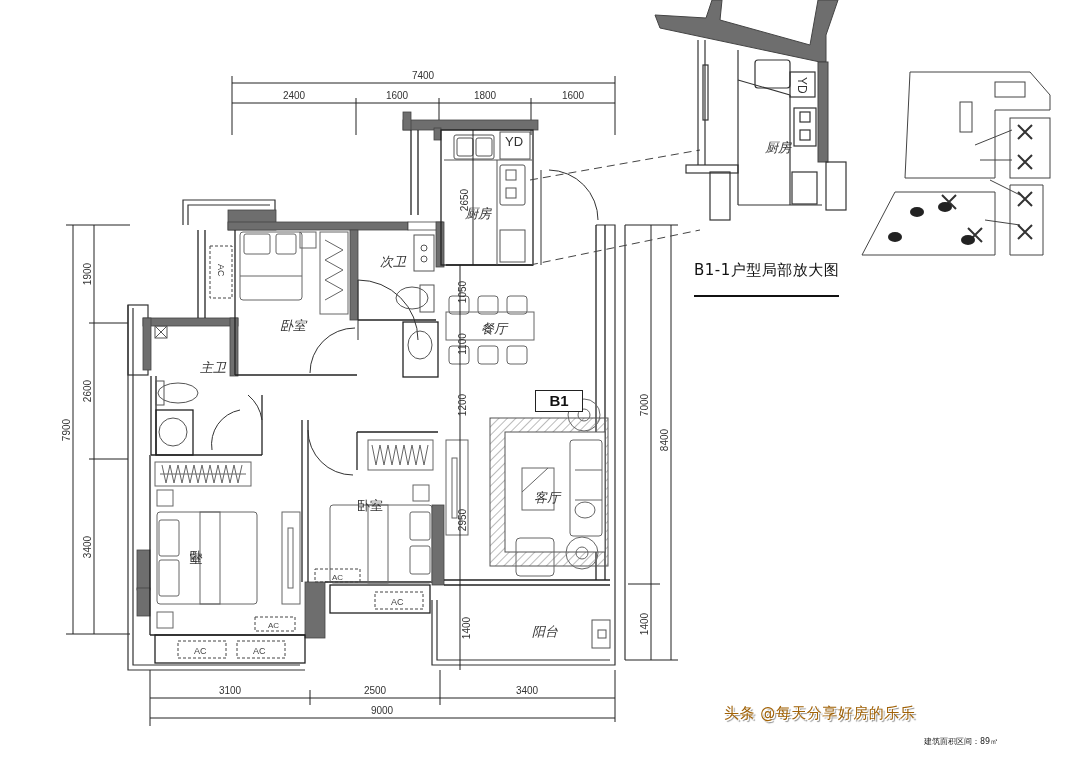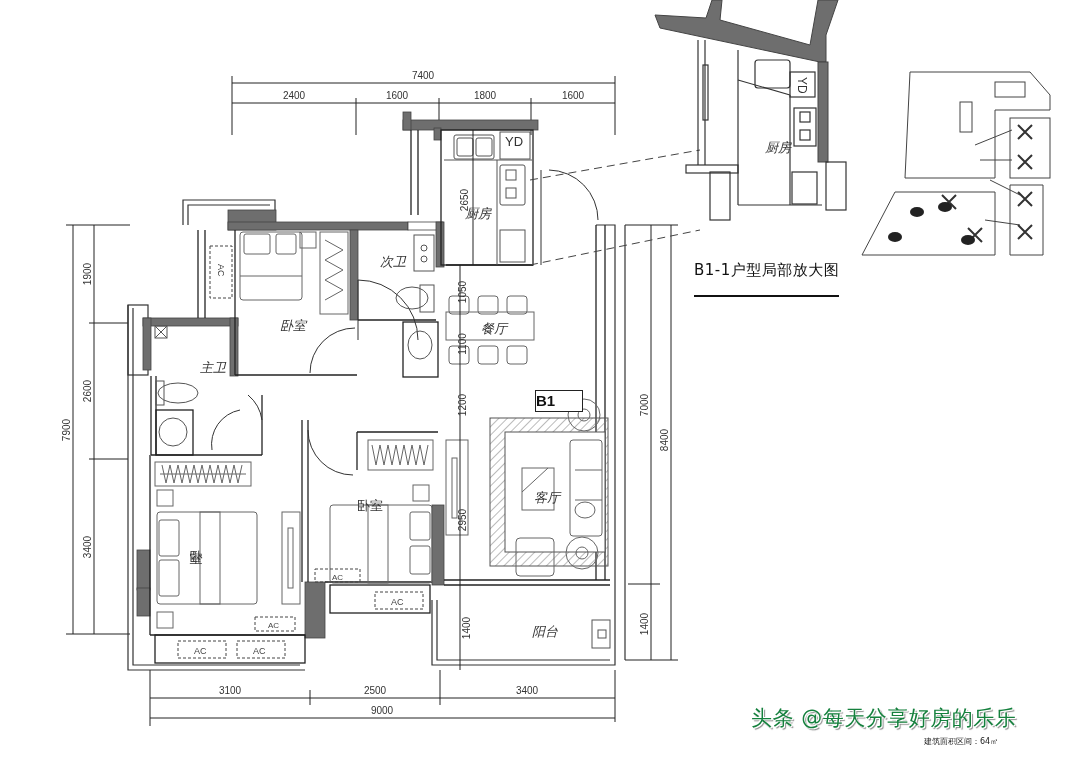--- a/index.html
+++ b/index.html
@@ -4,26 +4,26 @@
 <style>
   html, body { margin: 0; padding: 0; background: #ffffff; }
   body { width: 1080px; height: 758px; position: relative; overflow: hidden;
          font-family: "DejaVu Sans", sans-serif; }
   svg { position: absolute; left: 0; top: 0; }
   .dim-text { font-family: "Liberation Sans", sans-serif; font-size: 10px; fill: #333; }
   .room-text { font-family: "DejaVu Serif", serif; font-size: 13px; fill: #333; font-style: italic; }
   .room-text-v { font-family: "DejaVu Serif", serif; font-size: 13px; fill: #333; }
   .tag { position: absolute; border: 1.5px solid #222; background: #fff;
          font-family: "Liberation Sans", sans-serif; font-weight: bold; font-size: 15px;
-         color: #111; text-align: left; line-height: 20px; }
+         color: #111; text-align: center; line-height: 20px; }
   .inset-title { position: absolute; left: 694px; top: 261px;
          font-family: "DejaVu Sans", sans-serif; font-size: 15px; color: #111;
          border-bottom: 2px solid #111; padding-bottom: 15px; letter-spacing: 0.5px; }
-  .watermark { position: absolute; left: 751px; top: 704px;
-         font-family: "DejaVu Sans", sans-serif; font-size: 21px; color: #15803d;
+  .watermark { position: absolute; left: 724px; top: 704px;
+         font-family: "DejaVu Sans", sans-serif; font-size: 15px; color: #a16207;
          text-shadow: 1px 1px 0 #fff, -1px -1px 0 #fff, 2px 2px 1px #888; letter-spacing: 0.5px; }
   .area-note { position: absolute; left: 924px; top: 736px;
          font-family: "DejaVu Sans", sans-serif; font-size: 8px; color: #222; }
 </style>
 </head>
 <body>
 
 <svg width="1080" height="758" viewBox="0 0 1080 758">
   <defs>
     <pattern id="hatch" width="6" height="6" patternUnits="userSpaceOnUse" patternTransform="rotate(45)">
@@ -358,13 +358,13 @@
       <ellipse cx="945" cy="207" rx="7" ry="5"></ellipse>
       <ellipse cx="895" cy="237" rx="7" ry="5"></ellipse>
       <ellipse cx="968" cy="240" rx="7" ry="5"></ellipse>
     </g>
   </g>
 </svg>
 
 <div class="tag" style="left:535px;top:390px;width:46px;height:20px;">B1</div>
 <div class="inset-title">B1-1户型局部放大图</div>
 <div class="watermark">头条 @每天分享好房的乐乐</div>
-<div class="area-note">建筑面积区间：64㎡</div>
+<div class="area-note">建筑面积区间：89㎡</div>
 
 </body></html>

